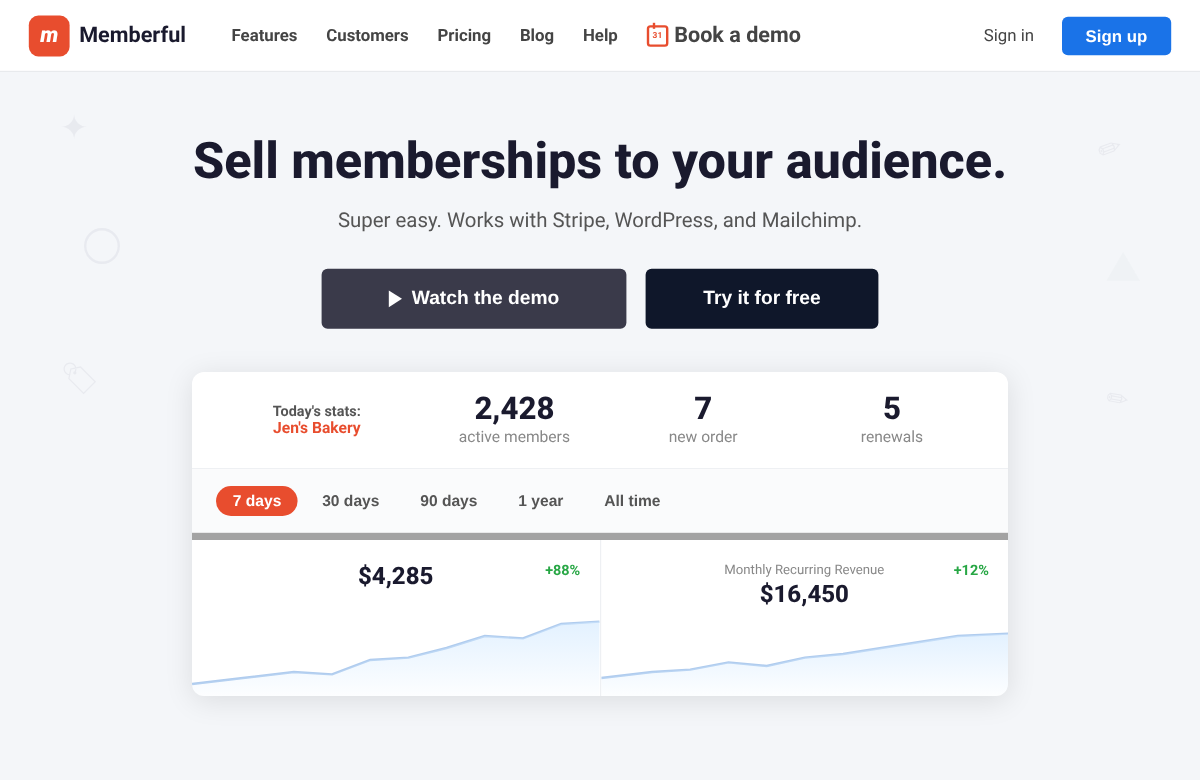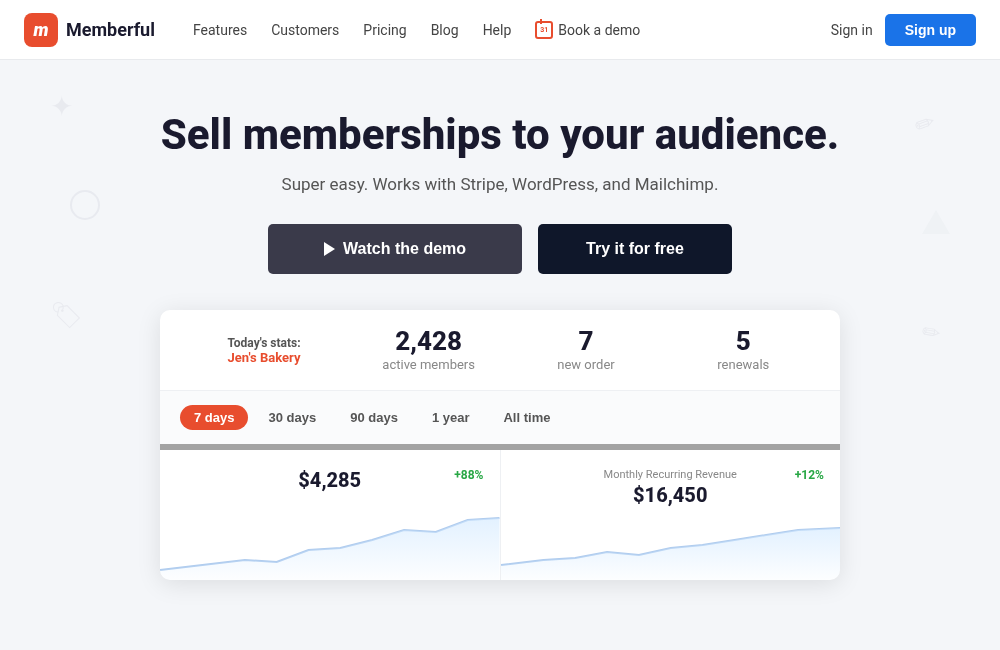--- a/index.html
+++ b/index.html
@@ -45,33 +45,34 @@
     .logo-text {
       font-size: 18px;
       font-weight: 700;
       color: #1a1a2e;
     }
     .nav-links {
       display: flex;
       align-items: center;
       gap: 4px;
       flex: 1;
+      font-weight: bold;
     }
     .nav-link {
       font-size: 14px;
       color: #444;
       text-decoration: none;
       padding: 6px 10px;
       border-radius: 4px;
     }
     .nav-demo-link {
       display: flex;
       align-items: center;
       gap: 5px;
-      font-size: 14px;
+      font-size: 18px;
       color: #444;
       text-decoration: none;
       padding: 6px 10px;
     }
     .calendar-icon {
       width: 18px;
       height: 18px;
       border: 2px solid #e84d2e;
       border-radius: 3px;
       display: flex;
@@ -91,21 +92,21 @@
     }
     .calendar-icon::after {
       content: '31';
       font-size: 7px;
       color: #e84d2e;
       font-weight: 700;
     }
     .nav-right {
       display: flex;
       align-items: center;
-      gap: 12px;
+      gap: 23px;
       margin-left: auto;
     }
     .signin-link {
       font-size: 14px;
       color: #444;
       text-decoration: none;
     }
     .signup-btn {
       background: #1a73e8;
       color: #fff;

